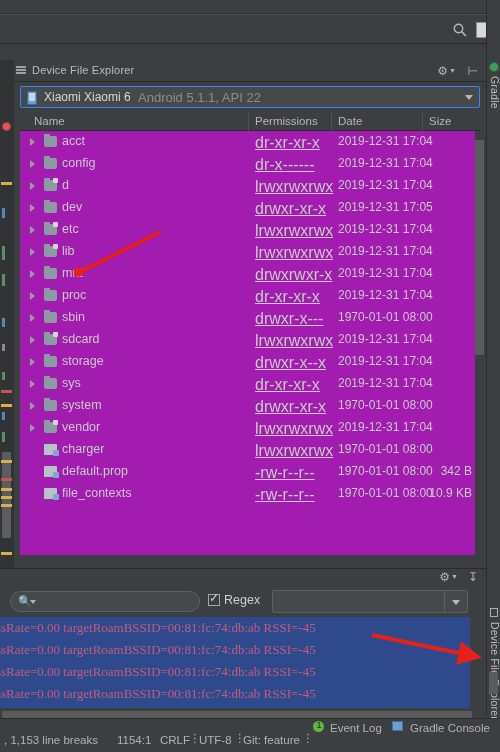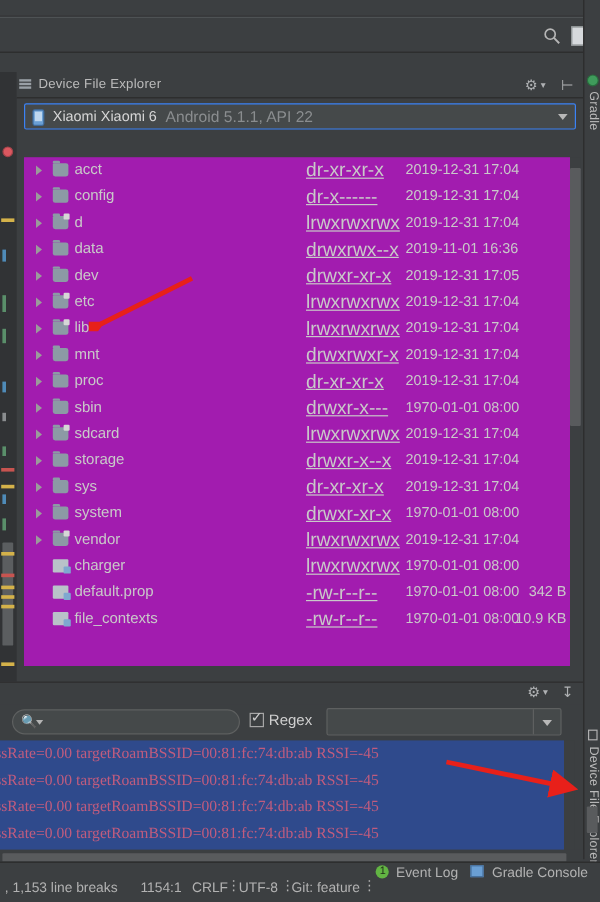--- a/index.html
+++ b/index.html
@@ -332,20 +332,29 @@
     <div id="dfe-hide">⊢</div>
   </div>
 
   <div id="device-combo">
     <div id="device-icon"></div>
     <div id="device-name">Xiaomi Xiaomi 6</div>
     <div id="device-api">Android 5.1.1, API 22</div>
     <div id="device-caret"></div>
   </div>
 
+  <div id="table-head">
+    <div class="th" style="left:14px;">Name</div>
+    <div class="divider" style="left:228px;"></div>
+    <div class="th" style="left:235px;">Permissions</div>
+    <div class="divider" style="left:311px;"></div>
+    <div class="th" style="left:318px;">Date</div>
+    <div class="divider" style="left:402px;"></div>
+    <div class="th" style="left:409px;">Size</div>
+  </div>
 
   <div id="file-list">
       <div class="row">
         <div class="arrow"></div>
         <div class="fico ic-folder"></div>
         <div class="name">acct</div>
         <div class="perm">dr-xr-xr-x</div>
         <div class="date">2019-12-31 17:04</div>
         <div class="size"></div>
       </div>
@@ -356,28 +365,20 @@
         <div class="perm">dr-x------</div>
         <div class="date">2019-12-31 17:04</div>
         <div class="size"></div>
       </div>
       <div class="row">
         <div class="arrow"></div>
         <div class="fico ic-folder ic-link"></div>
         <div class="name">d</div>
         <div class="perm">lrwxrwxrwx</div>
         <div class="date">2019-12-31 17:04</div>
-        <div class="size"></div>
-      </div>
-      <div class="row">
-        <div class="arrow"></div>
-        <div class="fico ic-folder"></div>
-        <div class="name">data</div>
-        <div class="perm">drwxrwx--x</div>
-        <div class="date">2019-11-01 16:36</div>
         <div class="size"></div>
       </div>
       <div class="row">
         <div class="arrow"></div>
         <div class="fico ic-folder"></div>
         <div class="name">dev</div>
         <div class="perm">drwxr-xr-x</div>
         <div class="date">2019-12-31 17:05</div>
         <div class="size"></div>
       </div>

